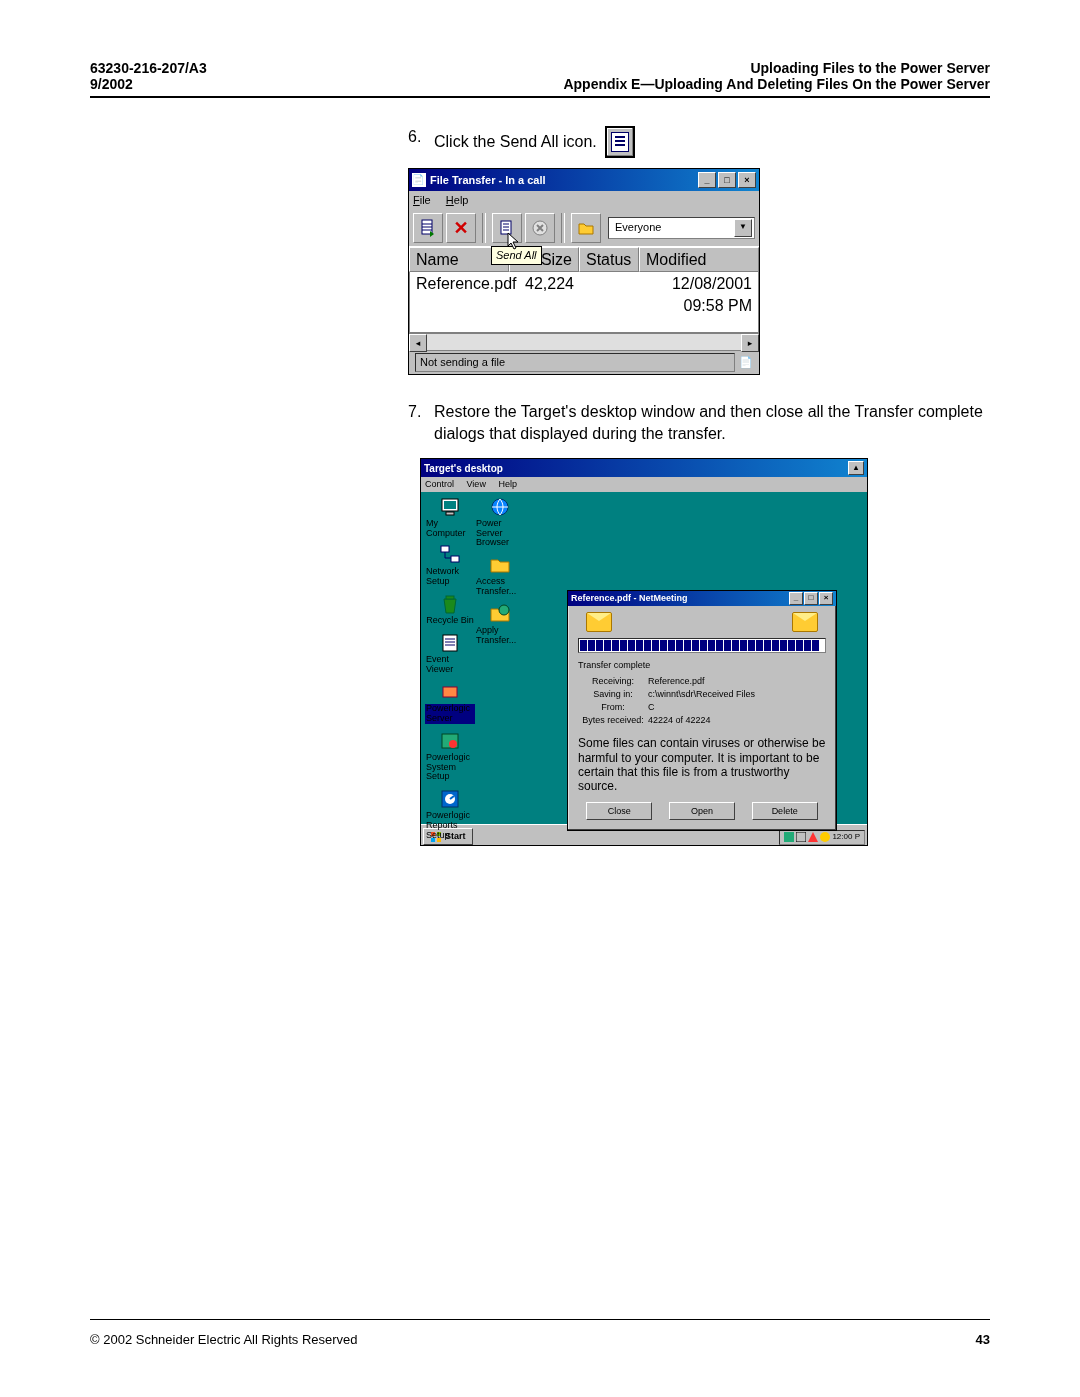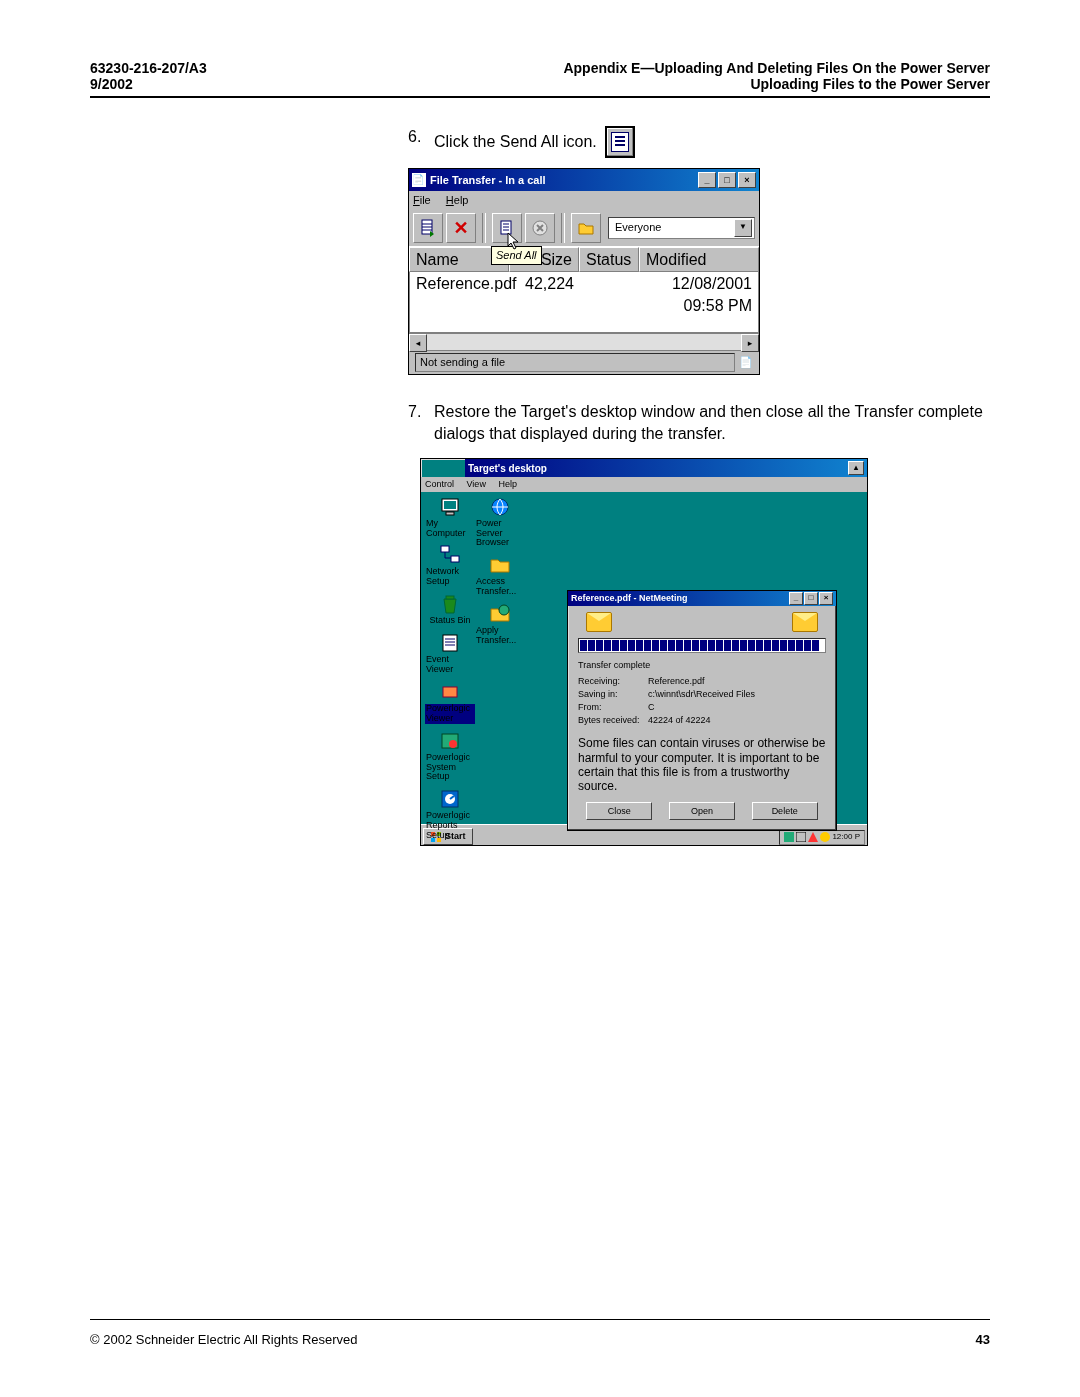--- a/index.html
+++ b/index.html
@@ -241,21 +241,20 @@
   }
   .td-titlebar {
     background: linear-gradient(to right, #000080, #1084d0);
     color: #fff;
     display: flex;
     align-items: center;
     padding: 2px 3px;
     font-weight: bold;
     font-size: 10px;
     height: 14px;
-    margin-left: 44px;
   }
   .td-titlebar .title-text { flex: 1; }
   .td-menubar {
     background: #c0c0c0;
     padding: 1px 4px;
     font-size: 9px;
     color: #000;
   }
   .td-menubar span { margin-right: 10px; }
   .td-desktop {
@@ -334,21 +333,21 @@
   .progress {
     height: 11px;
     background: #fff;
     border: 1px inset #808080;
     margin: 6px 0;
     display: flex;
     gap: 1px;
     padding: 1px;
   }
   .progress div { width: 7px; background: #000080; }
-  .nm-body .row { display: flex; margin-bottom: 1px; }
+  .nm-body .row { display: flex; margin-bottom: 1px; text-align: center; }
   .nm-body .row .k { width: 70px; }
   .nm-warn { margin-top: 10px; font-size: 12px; line-height: 1.2; }
   .nm-btns {
     display: flex;
     justify-content: space-around;
     margin-top: 8px;
   }
   .nm-btn {
     width: 64px;
     padding: 2px 0;
@@ -402,22 +401,22 @@
 <body>
 
 <div class="page">
 
   <div class="header">
     <div>
       <div>63230-216-207/A3</div>
       <div>9/2002</div>
     </div>
     <div class="right">
+      <div>Uploading Files to the Power Server</div>
       <div>Appendix E—Uploading And Deleting Files On the Power Server</div>
-      <div>Uploading Files to the Power Server</div>
     </div>
   </div>
 
   <div class="content">
 
     <div class="step">
       <div class="step-num">6.</div>
       <div class="step-txt">
         <div class="step-txt-line">
           <span>Click the Send All icon.</span>
@@ -542,38 +541,38 @@
               </div>
             <div class="lbl">Network Setup</div>
           </div>
           <div class="di">
             <div class="iconbox">
                 <svg width="22" height="22" viewBox="0 0 22 22">
                   <path d="M5 6h12l-2 14H7z" fill="#1b8a1b" stroke="#063"></path>
                   <rect x="7" y="3" width="8" height="3" fill="#1b8a1b" stroke="#063"></rect>
                 </svg>
               </div>
-            <div class="lbl">Status Bin</div>
+            <div class="lbl">Recycle Bin</div>
           </div>
           <div class="di">
             <div class="iconbox">
                 <svg width="22" height="22" viewBox="0 0 22 22">
                   <rect x="4" y="3" width="14" height="16" fill="#fff" stroke="#000"></rect>
                   <path d="M6 7h10M6 10h10M6 13h10" stroke="#006"></path>
                 </svg>
               </div>
             <div class="lbl">Event Viewer</div>
           </div>
           <div class="di sel">
             <div class="iconbox">
                 <svg width="22" height="22" viewBox="0 0 22 22">
                   <rect x="4" y="6" width="14" height="10" fill="#ff8844" stroke="#803"></rect>
                 </svg>
               </div>
-            <div class="lbl">Powerlogic Viewer</div>
+            <div class="lbl">Powerlogic Server</div>
           </div>
           <div class="di">
             <div class="iconbox">
                 <svg width="22" height="22" viewBox="0 0 22 22">
                   <rect x="3" y="4" width="16" height="14" fill="#2a7" stroke="#042"></rect>
                   <circle cx="14" cy="14" r="4" fill="#f33"></circle>
                 </svg>
               </div>
             <div class="lbl">Powerlogic System Setup</div>
           </div>

